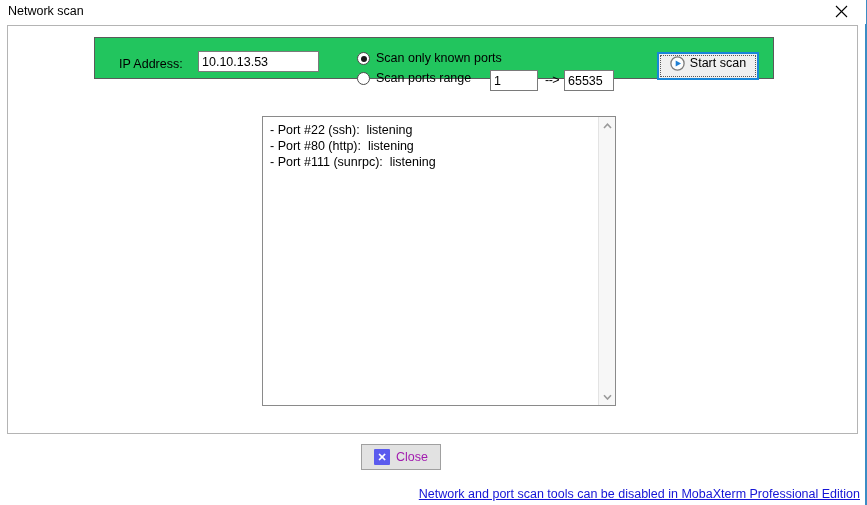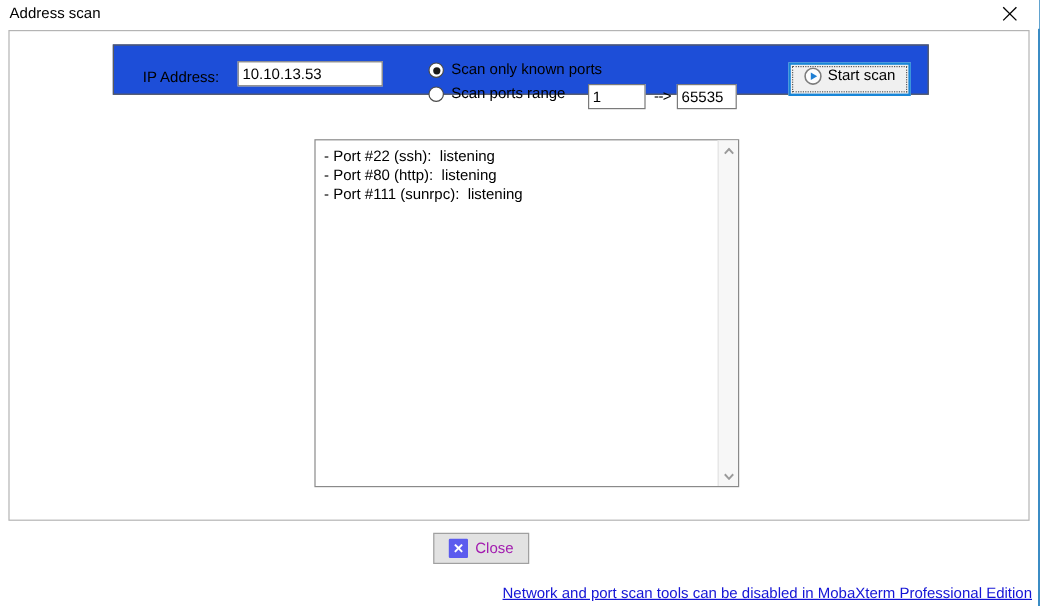--- a/index.html
+++ b/index.html
@@ -70,21 +70,21 @@
     box-sizing: border-box;
   }
 
   
   #settings-group {
     position: absolute;
     left: 86px;
     top: 11px;
     width: 680px;
     height: 42px;
-    background: #1d4ed8;
+    background: #22c55e;
     border: 1px solid #5a5a5a;
     box-sizing: border-box;
   }
 
   .ip-label {
     position: absolute;
     left: 24px;
     top: 19px;
     font-size: 12.5px;
     white-space: nowrap;
@@ -281,21 +281,21 @@
     white-space: nowrap;
     cursor: pointer;
   }
 </style>
 </head>
 <body>
 
 <div id="window">
 
   <div id="titlebar">
-    <div id="title-text">Address scan</div>
+    <div id="title-text">Network scan</div>
     <div id="close-x">
       <svg width="13" height="13" viewBox="0 0 13 13" aria-hidden="true">
         <line x1="1" y1="1" x2="12" y2="12" stroke="#000000" stroke-width="1.1"></line>
         <line x1="12" y1="1" x2="1" y2="12" stroke="#000000" stroke-width="1.1"></line>
       </svg>
     </div>
   </div>
 
   <div id="content-panel">
 

